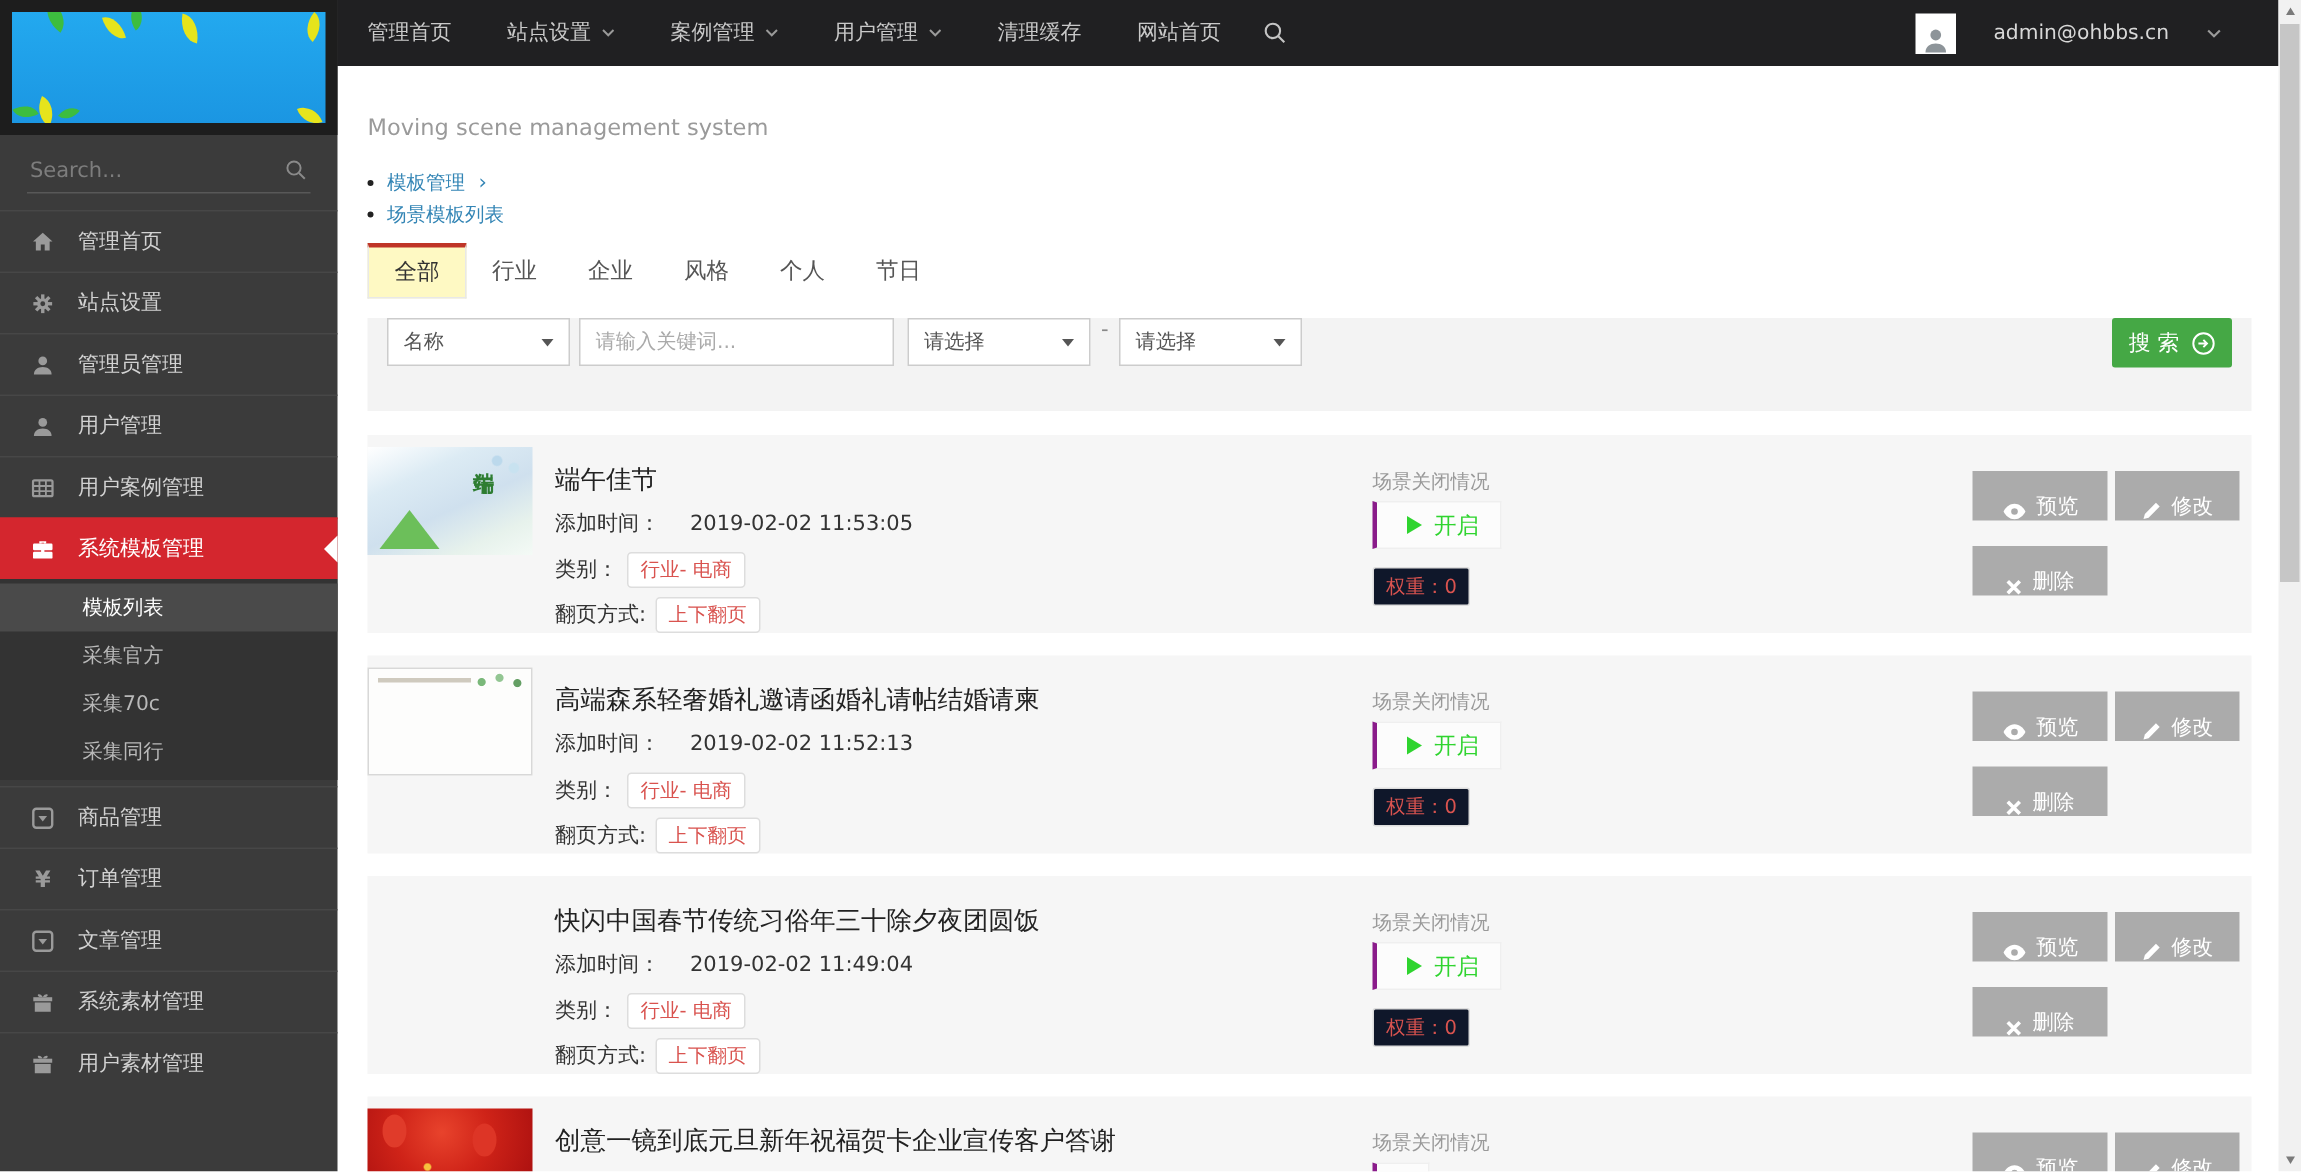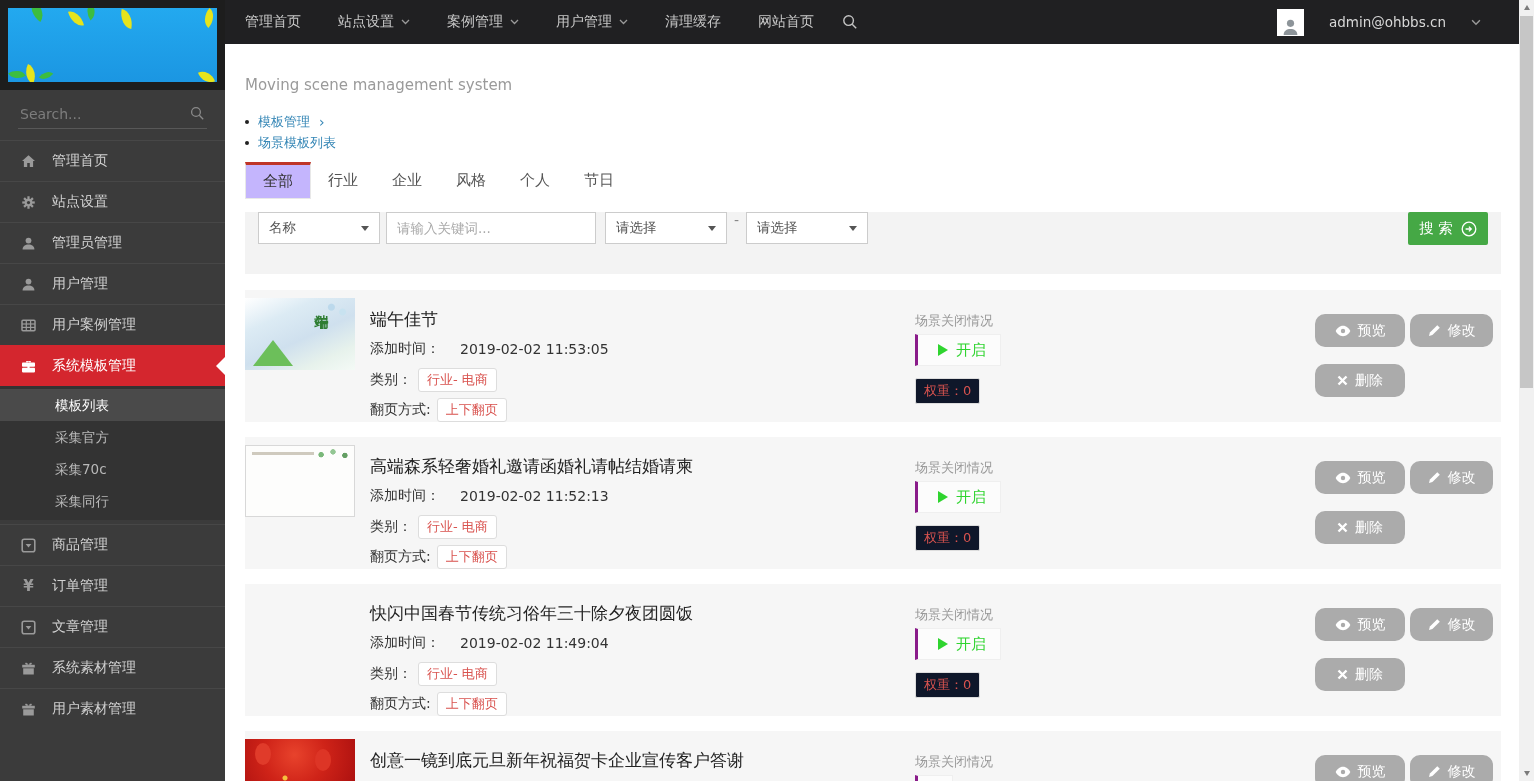--- a/index.html
+++ b/index.html
@@ -39,21 +39,21 @@
   .main-inner { padding:32px 18px 0 20px; }
   .page-title { color:#9a9a9a; font-size:15px; }
   .breadcrumbs { margin-top:17px; }
   .crumb-line { display:flex; align-items:center; height:21px; gap:9px; }
   .crumb-dot { width:4px; height:4px; border-radius:50%; background:#222; }
   .crumb-link { color:#3385b5; font-size:13px; cursor:pointer; text-decoration:none; }
   .crumb-sep { color:#3385b5; font-size:14px; }
   
   .tabs { display:flex; margin-top:9px; height:37px; align-items:stretch; }
   .tab { padding:0 17px; line-height:37px; font-size:15px; color:#555; cursor:pointer; }
-  .tab.active { background:#c4b5fd; border:1px solid #e8e8e8; border-top:3px solid #bf3527; line-height:32px; color:#333; }
+  .tab.active { background:#fef9c3; border:1px solid #e8e8e8; border-top:3px solid #bf3527; line-height:32px; color:#333; }
   
   .filter-band { margin-top:13px; width:1256px; height:62px; background:#f3f3f3; display:flex; align-items:flex-start; padding:0 13px; }
   .select { width:122px; height:32px; background:#fff; border:1px solid #ccc; display:flex; align-items:center; justify-content:space-between; padding:0 10px; font-size:13.5px; color:#555; cursor:pointer; }
   .select-arrow { width:0; height:0; border-left:4px solid transparent; border-right:4px solid transparent; border-top:5px solid #555; }
   .keyword-input { width:210px; height:32px; border:1px solid #ccc; margin-left:6px; padding:0 10px; font-size:13.5px; color:#555; outline:none; font-family:inherit; }
   .keyword-input::placeholder { color:#aaa; }
   .sel2 { margin-left:9px; } .dash { margin:0 7px; color:#888; font-size:14px; } 
   .search-btn { margin-left:auto; width:80px; height:33px; background:#45a845; border:none; border-radius:2px; color:#fff; font-size:14.5px; display:flex; align-items:center; justify-content:center; gap:8px; cursor:pointer; font-family:inherit; }
   
   .list { margin-top:16px; width:1256px; }
@@ -73,21 +73,21 @@
   .meta { position:absolute; left:125px; font-size:14px; color:#333; display:flex; align-items:center; }
   .meta-added { top:50px; } .meta-added .val { margin-left:20px; }
   .meta-cat { top:78px; } .meta-flip { top:108px; }
   .tag { margin-left:6px; border:1px solid #ddd; background:#fff; border-radius:3px; padding:2px 8px; font-size:13px; color:#d9534f; }
   .status-label { position:absolute; left:670px; top:22px; font-size:13px; color:#999; }
   .status-box { position:absolute; left:670px; top:44px; height:32px; background:#fcfcfc; border:1px solid #efefef; border-left:3px solid #8a1b8a; display:flex; align-items:center; padding:0 14px 0 20px; gap:8px; }
   .play-icon { width:0; height:0; border-top:6px solid transparent; border-bottom:6px solid transparent; border-left:10px solid #2fd42f; }
   .on-text { color:#2fd42f; font-size:15px; }
   .weight-box { position:absolute; left:670px; top:88px; border:1px solid #ddd; background:#0f172a; border-radius:2px; padding:3px 8px; font-size:13px; color:#d9534f; }
   .btns { position:absolute; left:1070px; top:24px; display:flex; gap:5px; }
-  .btn { height:33px; background:#ababab; border:none; border-radius:10px; color:#fff; font-size:14px; display:inline-flex; align-items:center; justify-content:center; gap:7px; cursor:pointer; font-family:inherit; }
+  .btn { height:33px; background:#ababab; border:none; border-radius:0; color:#fff; font-size:14px; display:inline-flex; align-items:flex-end; justify-content:center; gap:7px; cursor:pointer; font-family:inherit; }
   .btn.preview { width:90px; } .btn.edit { width:83px; }
   .btn.delete { position:absolute; left:1070px; top:74px; width:90px; }
   
   .scrollbar { position:absolute; right:0; top:0; width:15px; height:781px; background:#f1f1f1; z-index:10; }
   .sb-arrow { position:absolute; left:0; width:15px; height:15px; display:flex; align-items:center; justify-content:center; cursor:pointer; }
   .sb-up { top:0; } .sb-down { bottom:0; }
   .tri-up { width:0; height:0; border-left:3.5px solid transparent; border-right:3.5px solid transparent; border-bottom:5px solid #7a7a7a; }
   .tri-down { width:0; height:0; border-left:3.5px solid transparent; border-right:3.5px solid transparent; border-top:5px solid #7a7a7a; }
   .sb-thumb { position:absolute; left:1px; top:16px; width:13px; height:372px; background:#c6c6c6; cursor:pointer; }
 </style>

